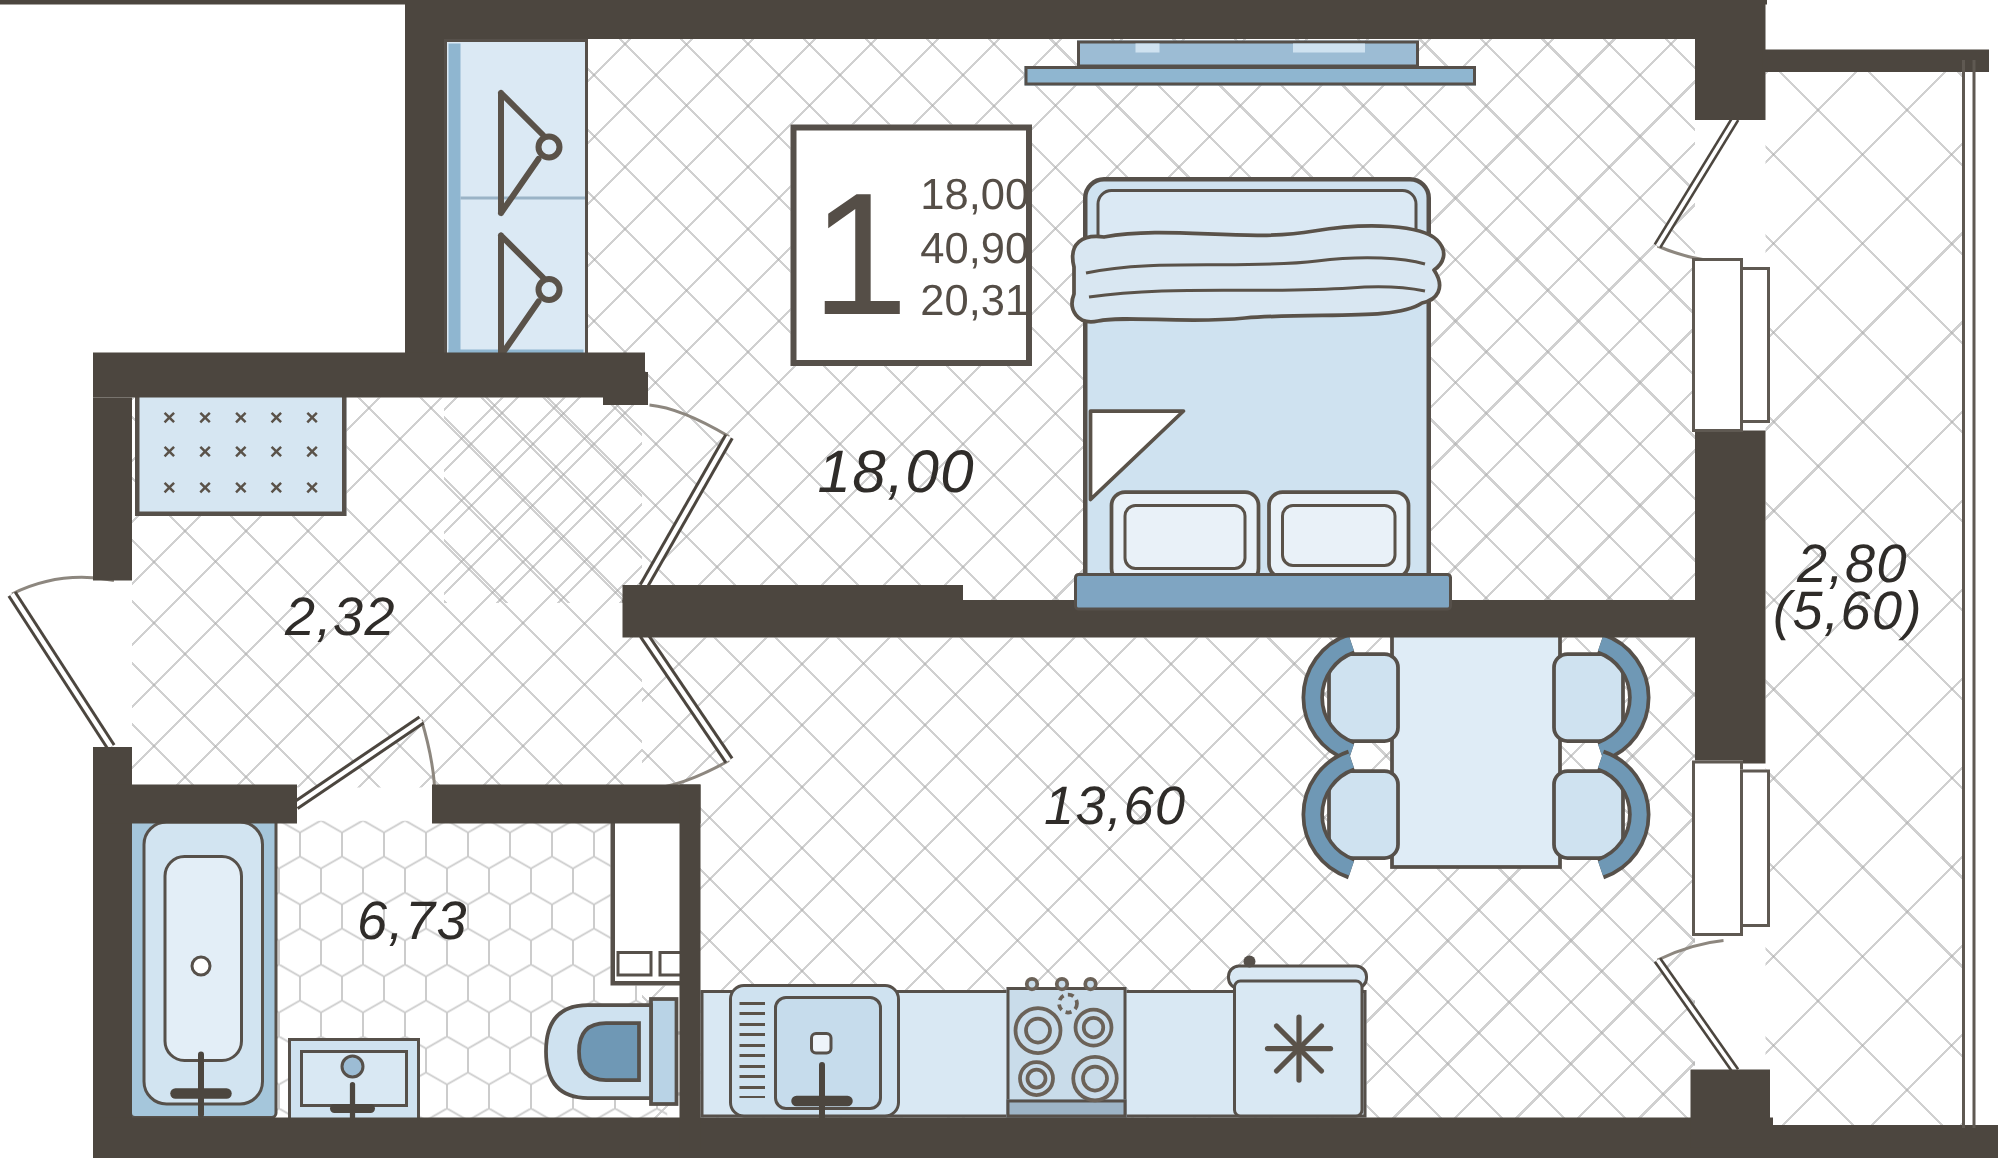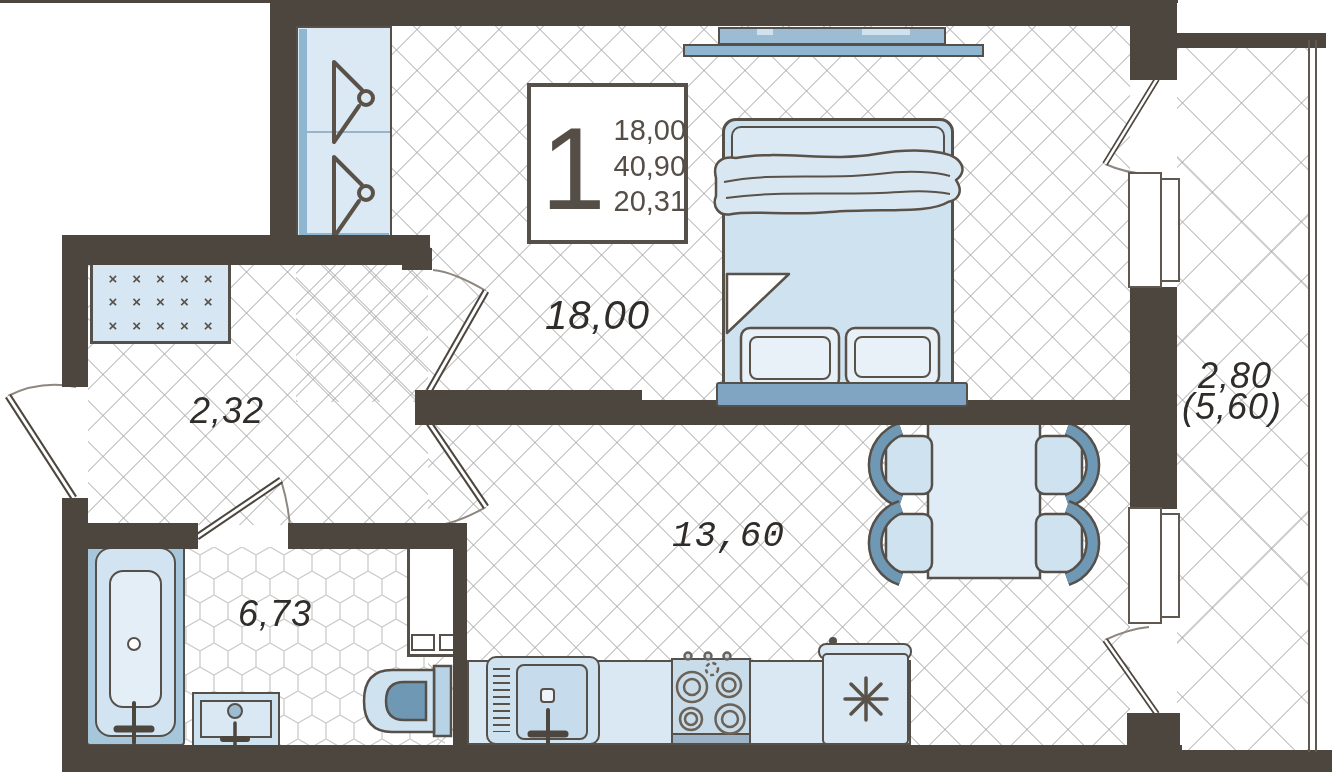--- a/index.html
+++ b/index.html
@@ -263,21 +263,21 @@
   <div class="win" style="left:1128px;top:172px;width:34px;height:116px;"></div>
   <div class="win" style="left:1160px;top:178px;width:20px;height:104px;"></div>
   <div class="win" style="left:1128px;top:507px;width:34px;height:117px;"></div>
   <div class="win" style="left:1160px;top:513px;width:20px;height:105px;"></div>
 
   <div class="rail" style="left:1308px;top:40px;width:9px;height:712px;"></div>
 
   <div class="room-label big" style="left:545px;top:293px;">18,00</div>
   <div class="room-label" style="left:190px;top:390px;">2,32</div>
   <div class="room-label" style="left:238px;top:593px;">6,73</div>
-  <div class="room-label" style="left:672px;top:516px;font-family:Liberation Mono, monospace;">13,60</div>
+  <div class="room-label" style="left:696px;top:516px;">13,60</div>
   <div class="room-label" style="left:1198px;top:336px;margin-top:19px;">2,80</div>
   <div class="room-label" style="left:1182px;top:386px;">(5,60)</div>
 
   <div class="info-box">
     <div class="info-one">1</div>
     <div class="info-col">
       <span>18,00</span>
       <span>40,90</span>
       <span>20,31</span>
     </div>

